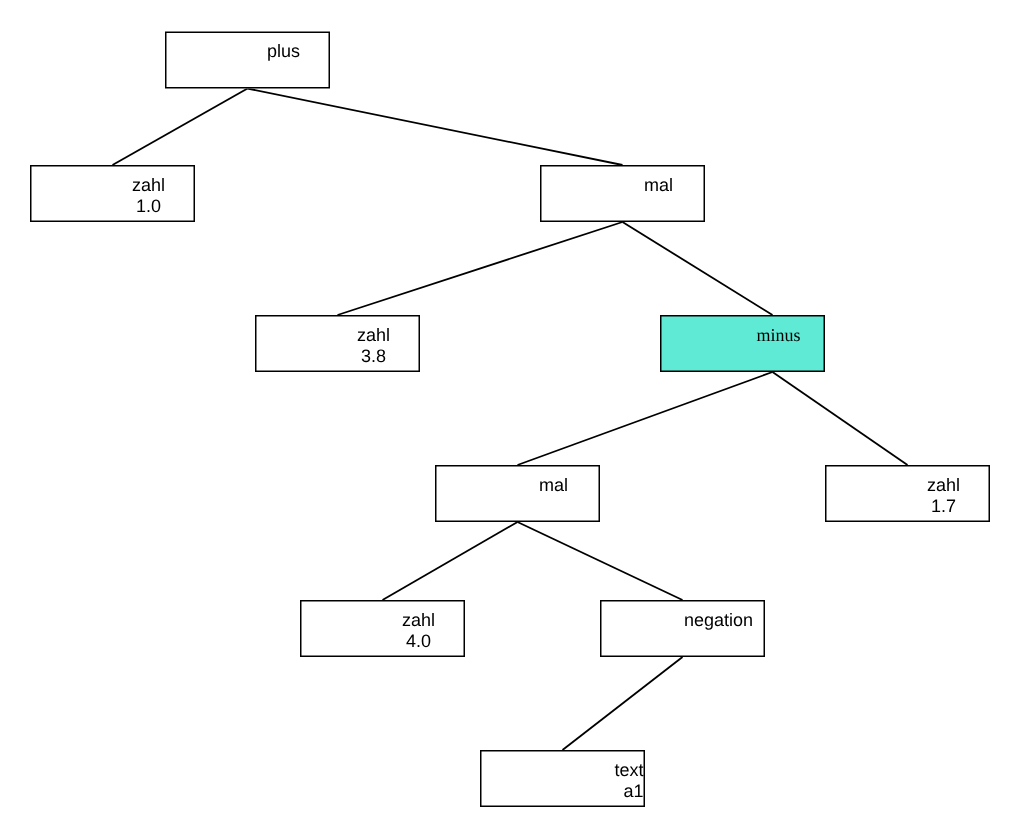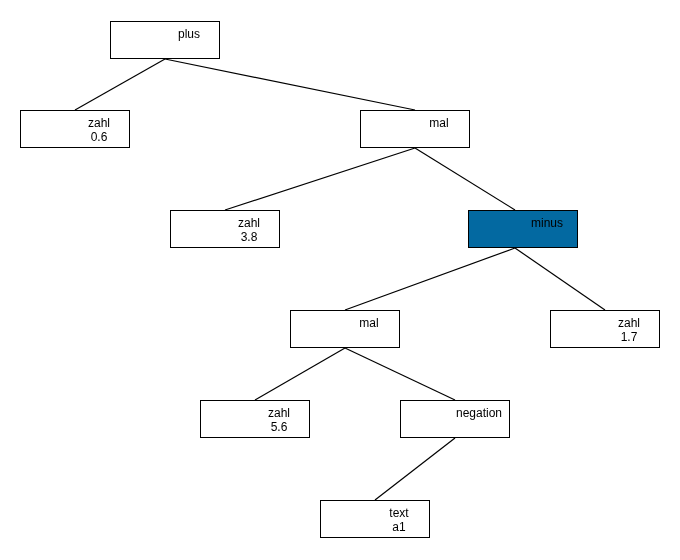--- a/index.html
+++ b/index.html
@@ -52,43 +52,43 @@
       <line x1="345" y1="348" x2="255" y2="400" stroke="#000000" stroke-width="1.2"></line>
       <line x1="345" y1="348" x2="455" y2="400" stroke="#000000" stroke-width="1.2"></line>
       <line x1="455" y1="438" x2="375" y2="500" stroke="#000000" stroke-width="1.2"></line>
     </svg>
 
 <div class="node" style="left: 110px; top: 21px; width: 110px; height: 38px; border-color: rgb(0, 0, 0); background: rgb(255, 255, 255);">
       <div class="node-line">plus</div>
     </div>
     <div class="node" style="left: 20px; top: 110px; width: 110px; height: 38px; border-color: rgb(0, 0, 0); background: rgb(255, 255, 255);">
       <div class="node-line">zahl</div>
-      <div class="node-line">0.6</div>
+      <div class="node-line">1.0</div>
     </div>
     <div class="node" style="left: 360px; top: 110px; width: 110px; height: 38px; border-color: rgb(0, 0, 0); background: rgb(255, 255, 255);">
       <div class="node-line">mal</div>
     </div>
     <div class="node" style="left: 170px; top: 210px; width: 110px; height: 38px; border-color: rgb(0, 0, 0); background: rgb(255, 255, 255);">
       <div class="node-line">zahl</div>
       <div class="node-line">3.8</div>
     </div>
-    <div class="node" style="left: 468px; top: 210px; width: 110px; height: 38px; border-color: rgb(0, 0, 0); background: #0369a1;">
+    <div class="node" style="left: 440px; top: 210px; width: 110px; height: 38px; border-color: rgb(0, 0, 0); background: #5eead4; font-family: Liberation Serif, serif;">
       <div class="node-line">minus</div>
     </div>
     <div class="node" style="left: 290px; top: 310px; width: 110px; height: 38px; border-color: rgb(0, 0, 0); background: rgb(255, 255, 255);">
       <div class="node-line">mal</div>
     </div>
     <div class="node" style="left: 550px; top: 310px; width: 110px; height: 38px; border-color: rgb(0, 0, 0); background: rgb(255, 255, 255);">
       <div class="node-line">zahl</div>
       <div class="node-line">1.7</div>
     </div>
     <div class="node" style="left: 200px; top: 400px; width: 110px; height: 38px; border-color: rgb(0, 0, 0); background: rgb(255, 255, 255);">
       <div class="node-line">zahl</div>
-      <div class="node-line">5.6</div>
+      <div class="node-line">4.0</div>
     </div>
     <div class="node" style="left: 400px; top: 400px; width: 110px; height: 38px; border-color: rgb(0, 0, 0); background: rgb(255, 255, 255);">
       <div class="node-line">negation</div>
     </div>
-    <div class="node" style="left: 320px; top: 500px; width: 110px; height: 38px; border-color: rgb(0, 0, 0); background: rgb(255, 255, 255);">
+    <div class="node" style="left: 320px; top: 500px; width: 110px; height: 38px; border-color: rgb(0, 0, 0); background: rgb(255, 255, 255); text-align: right;">
       <div class="node-line">text</div>
       <div class="node-line">a1</div>
     </div>
   </div>
 
 </body></html>

